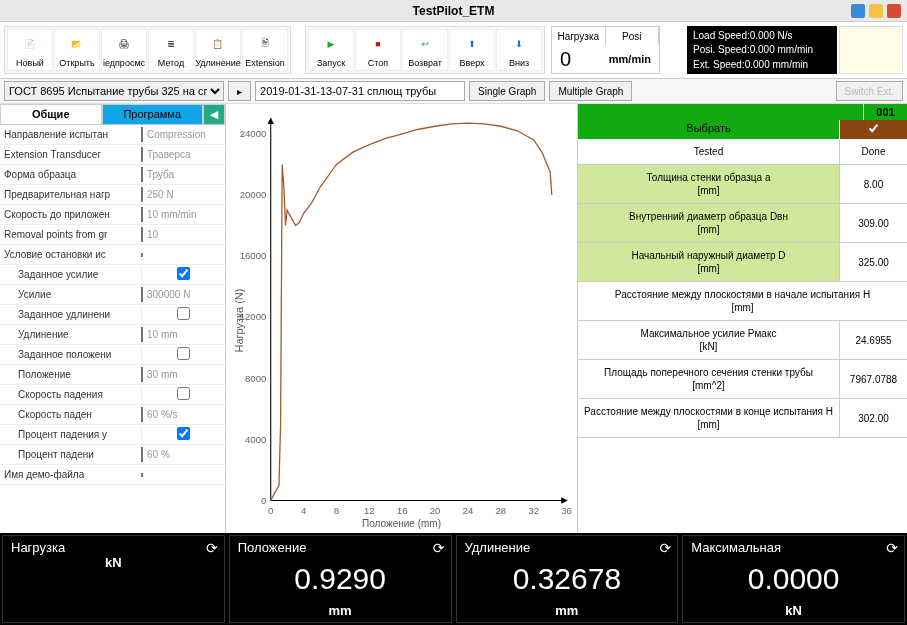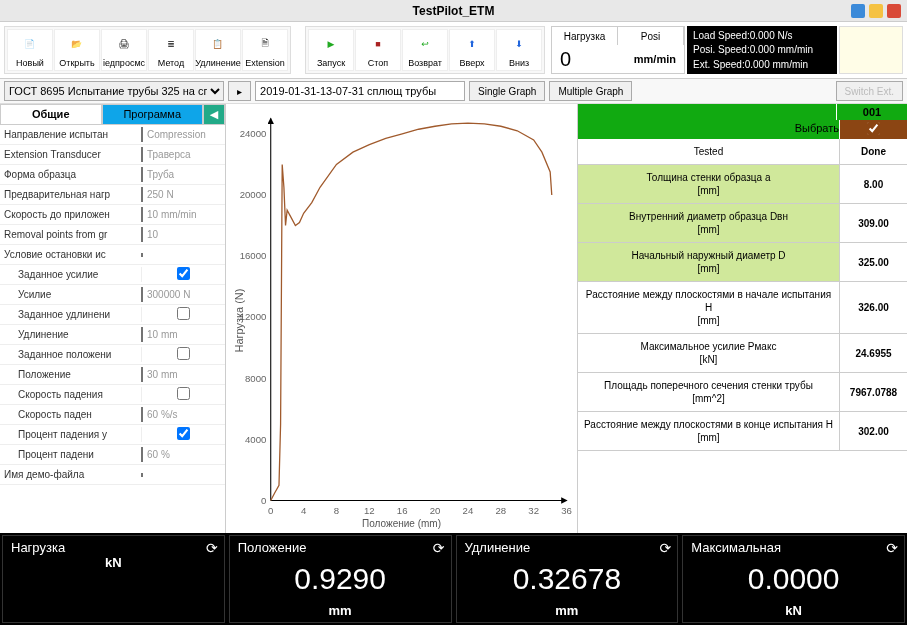--- a/index.html
+++ b/index.html
@@ -15,21 +15,21 @@
   .tgroup { display: flex; gap: 1px; border: 1px solid #ddd; background: #f8f8f8; padding: 2px; }
   .tbtn { width: 46px; display: flex; flex-direction: column; align-items: center; justify-content: center; gap: 2px; background: #fff; border: 1px solid #eee; cursor: pointer; font-size: 9px; padding: 2px 1px; }
   .tbtn .ico { width: 24px; height: 24px; display: flex; align-items: center; justify-content: center; }
   .gap { width: 10px; }
   .readout-block { display: flex; flex-direction: column; flex: 1; border: 1px solid #ccc; margin-left: 4px; }
   .readout-top { display: flex; height: 18px; }
   .readout-top div { flex:1; border-right:1px solid #ccc; display:flex; align-items:center; justify-content:center; font-size:10px; }
   .readout-bottom { display:flex; flex:1; align-items:center; }
   .readout-bottom .val { flex:1; font-size:20px; padding-left:8px; }
   .readout-bottom .unit { font-weight:bold; padding-right:8px; }
-  .speeds { background:#000; color:#fff; width:150px; display:flex; flex-direction:column; justify-content:space-around; padding:2px 6px; font-size:10px; }
+  .speeds { background:#000; color:#fff; width:150px; display:flex; flex-direction:column; justify-content:space-around; padding:2px 6px; font-size:10px;margin-left:25px; }
   .extbox { width:64px; background:#fffde7; border:1px solid #ddd; }
   .secondbar { display:flex; align-items:center; padding:2px 4px; gap:4px; background:#f8f8f8; border-bottom:1px solid #ddd; }
   .secondbar select, .secondbar input[type=text] { font-size:11px; height:20px; border:1px solid #aaa; }
   .secondbar select { width:220px; }
   .secondbar input { width:210px; padding:0 4px; }
   .sbtn { height:20px; padding:0 8px; font-size:10px; border:1px solid #aaa; background:#f0f0f0; cursor:pointer; }
   .sbtn.disabled { color:#bbb; }
   .mainrow { display:flex; flex:1; overflow:hidden; }
   .leftpanel { width:226px; background:#fff; border-right:1px solid #ccc; display:flex; flex-direction:column; overflow:hidden; }
   .tabs { display:flex; }
@@ -42,28 +42,28 @@
   .prow .val { width:84px; color:#999; padding:2px 4px; border-left:2px solid #737373; }
   .prow .cb { width:84px; text-align:center; border-left:1px solid #eee; }
   .prow.indent .lbl { padding-left:18px; }
   .center { flex:1; display:flex; background:#fff; position:relative; }
   .chart { flex:1; padding:8px 4px 4px 4px; position:relative; }
   .xlabel { position:absolute; bottom:4px; left:50%; transform:translateX(-50%); font-size:10px; color:#555; }
   svg.plot { width:100%; height:100%; }
   .rightpanel { width:330px; border-left:1px solid #ccc; display:flex; flex-direction:column; }
   .rheader { display:flex; }
   .rheader .h1 { flex:1; background:#1a1; color:#000; text-align:center; font-weight:bold; padding:2px 0; }
-  .rheader .h2 { width:71px; background:#1a1; text-align:center; color:#000; font-weight:bold; padding:2px 0; border-left:1px solid #fff; }
+  .rheader .h2 { width:44px; background:#1a1; text-align:center; color:#000; font-weight:bold; padding:2px 0; border-left:1px solid #fff; }
   .rsub { display:flex; }
-  .rsub .s1 { flex:1; background:#1a1; color:#000; text-align:right; padding:2px 0; font-size:11px; }
+  .rsub .s1 { flex:1; background:#1a1; color:#000; text-align:center; padding:2px 0; font-size:11px; }
   .rsub .s2 { width:68px; background:#8b4513; text-align:center; padding:2px 0; border-left:1px solid #fff; }
   .rsub .s2 input { accent-color:#8b4513; }
   .rrow { display:flex; border-bottom:1px solid #ccc; }
   .rrow .rl { flex:1; text-align:center; padding:6px 6px; font-size:10px; line-height:1.3; }
-  .rrow .rv { width:68px; display:flex; align-items:center; justify-content:center; font-size:10px; border-left:1px solid #ccc;font-weight:bold; }
+  .rrow .rv { width:68px; display:flex; align-items:center; justify-content:center; font-size:10px; border-left:1px solid #ccc; }
   .rrow.green .rl { background:#d0e89b; }
   .bottom { height:92px; background:#000; display:flex; gap:4px; padding:2px; }
   .bbox { flex:1; background:#000; border:1px solid #333; color:#fff; display:flex; flex-direction:column; padding:4px 8px; position:relative; }
   .bbox .bt { font-size:13px; }
   .bbox .bv { flex:1; display:flex; align-items:center; justify-content:center; font-size:30px; }
   .bbox .bu { text-align:center; font-size:13px; font-weight:bold; }
   .bbox .ref { position:absolute; top:4px; right:6px; font-size:14px; cursor:pointer; }
   .yticks text { font-size:9px; fill:#666; }
   .xticks text { font-size:9px; fill:#666; }
 </style>
@@ -298,21 +298,20 @@
           <div class="rrow green">
             <div class="rl">Внутренний диаметр образца Dвн<br>[mm]</div>
             <div class="rv">309.00</div>
           </div>
           <div class="rrow green">
             <div class="rl">Начальный наружный диаметр D<br>[mm]</div>
             <div class="rv">325.00</div>
           </div>
           <div class="rrow">
             <div class="rl">Расстояние между плоскостями в начале испытания H<br>[mm]</div>
-            <div class="rv">326.00</div>
           </div>
           <div class="rrow">
             <div class="rl">Максимальное усилие Pмакс<br>[kN]</div>
             <div class="rv">24.6955</div>
           </div>
           <div class="rrow">
             <div class="rl">Площадь поперечного сечения стенки трубы<br>[mm^2]</div>
             <div class="rv">7967.0788</div>
           </div>
           <div class="rrow">

